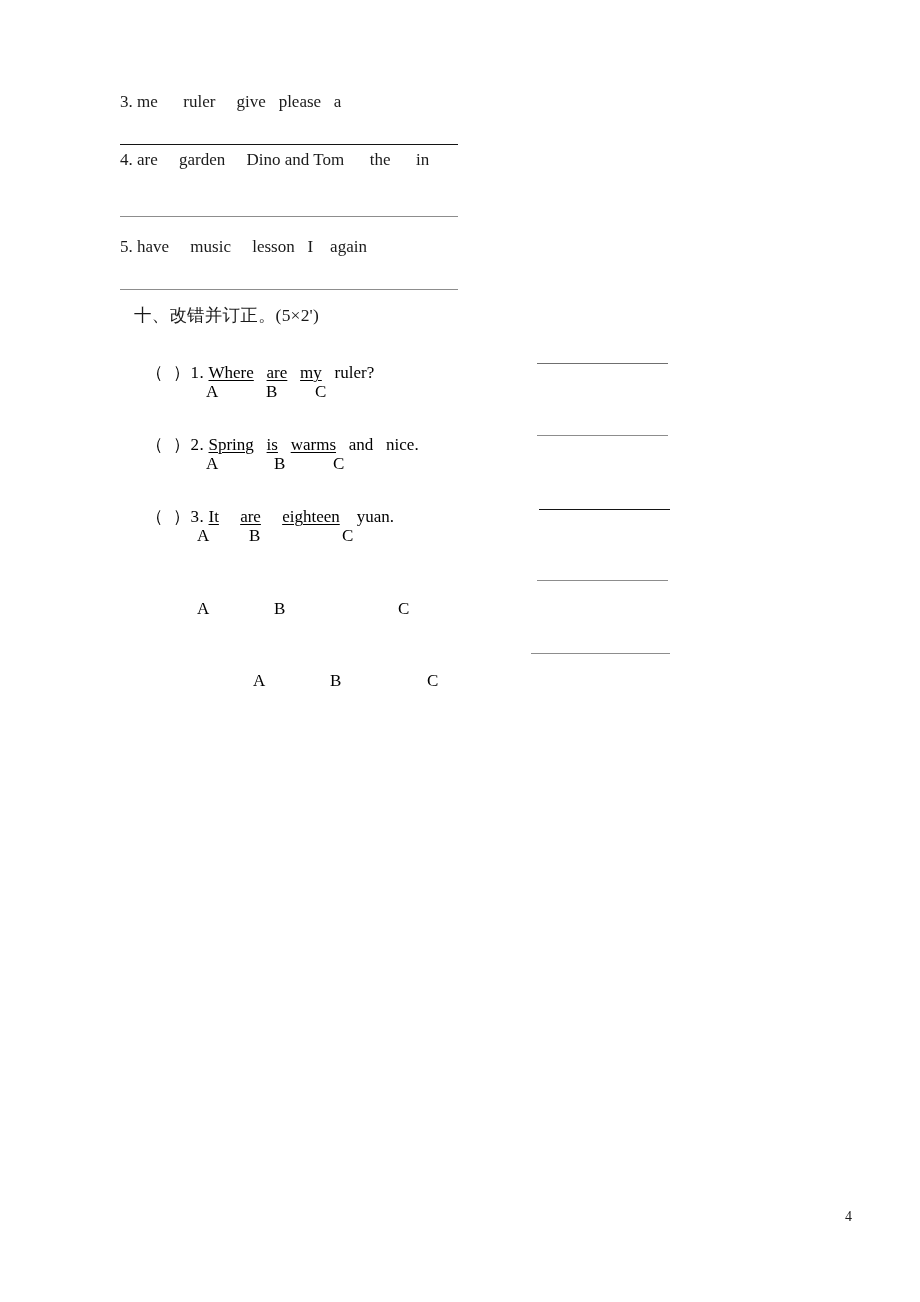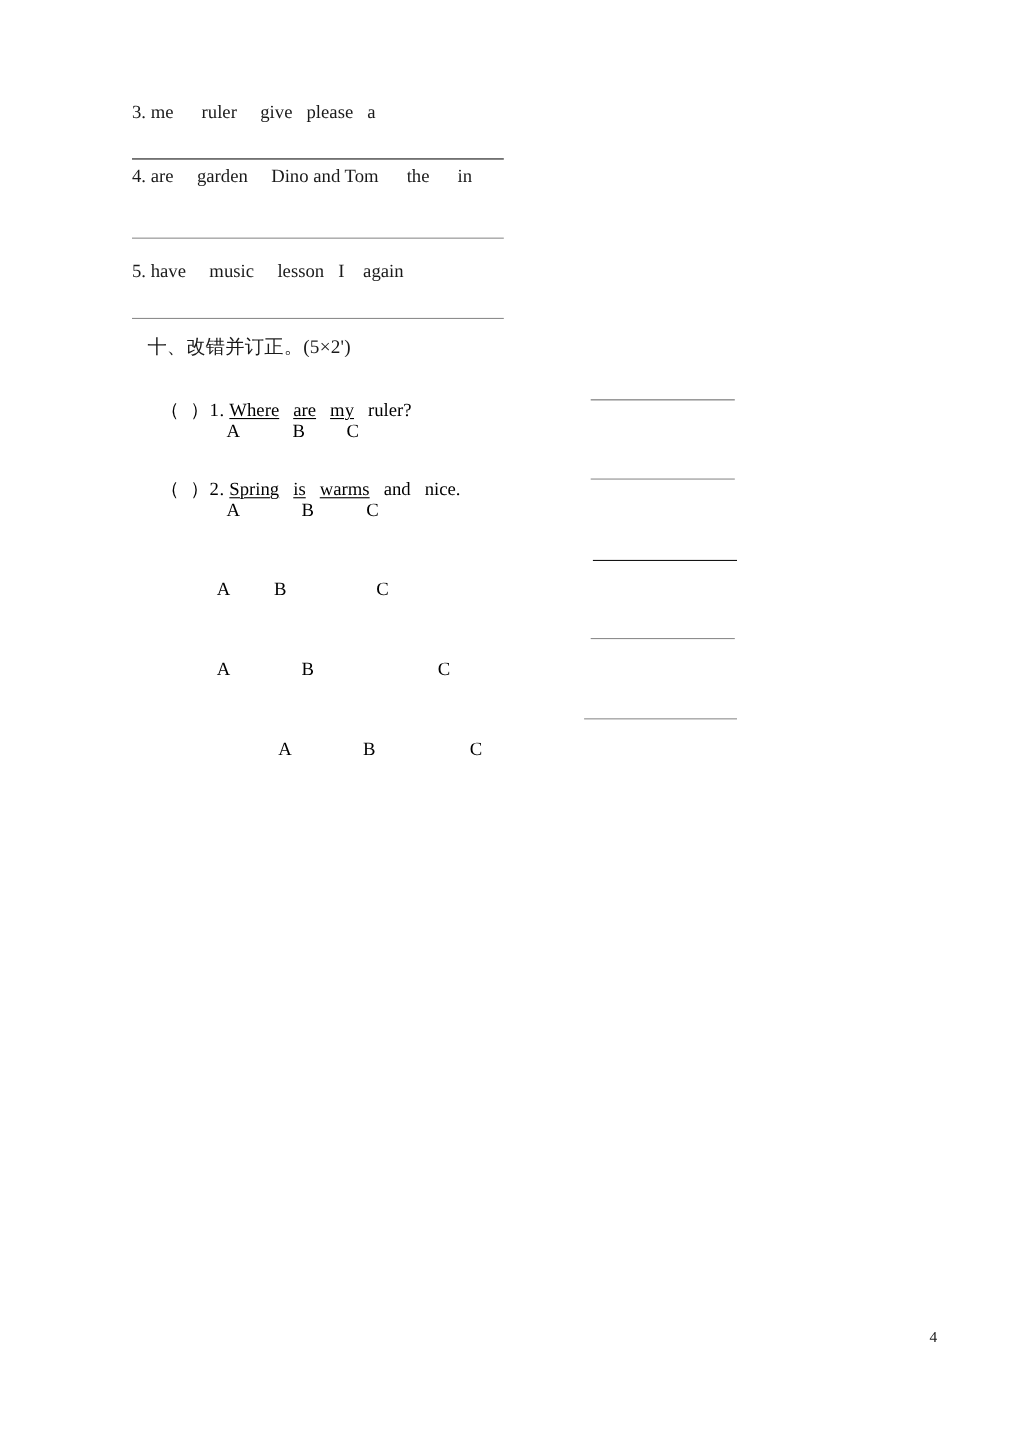--- a/index.html
+++ b/index.html
@@ -104,20 +104,23 @@
   <div class="rule light" style="left:537px; top:363px; width:131px;"></div>
 
   <div class="qrow" style="left:129px; top:419px;">
     <span class="paren">（  ）2.</span><span> </span><u class="mark">Spring</u><span>   </span><u class="mark">is</u><span>   </span><u class="mark">warms</u><span>   </span><span>and</span><span>   </span><span>nice.</span>
   </div>
   <div class="opts" style="left:206px; top:455px;">A</div>
   <div class="opts" style="left:274px; top:455px;">B</div>
   <div class="opts" style="left:333px; top:455px;">C</div>
   <div class="rule faint" style="left:537px; top:435px; width:131px;"></div>
 
+  <div class="qrow" style="left:129px; top:491px;">
+    <span class="paren">（  ）3.</span><span> </span><u class="mark">It</u><span>     </span><u class="mark">are</u><span>     </span><u class="mark">eighteen</u><span>    </span><span>yuan.</span>
+  </div>
   <div class="opts" style="left:197px; top:527px;">A</div>
   <div class="opts" style="left:249px; top:527px;">B</div>
   <div class="opts" style="left:342px; top:527px;">C</div>
   <div class="rule dark" style="left:539px; top:509px; width:131px;"></div>
 
   <div class="opts" style="left:197px; top:600px;">A</div>
   <div class="opts" style="left:274px; top:600px;">B</div>
   <div class="opts" style="left:398px; top:600px;">C</div>
   <div class="rule faint" style="left:537px; top:580px; width:131px;"></div>
 

